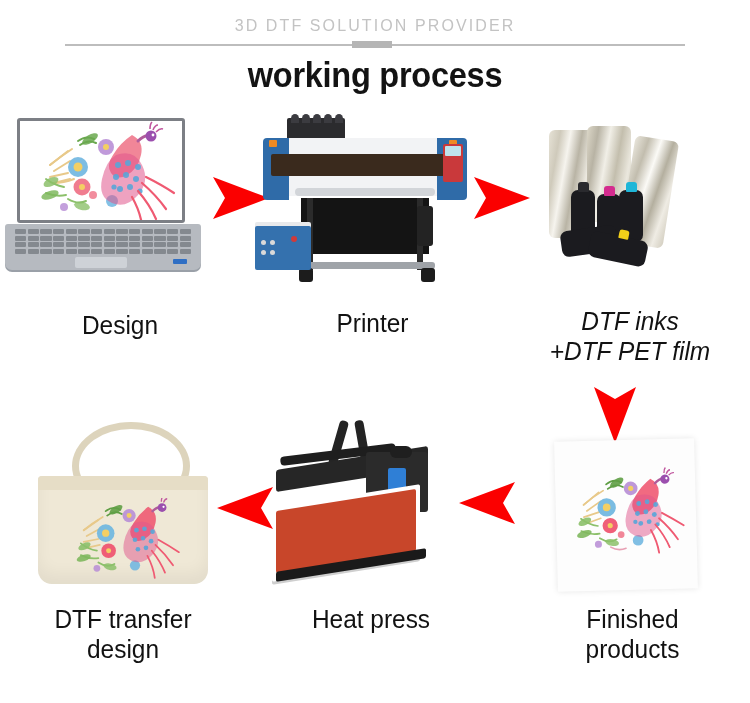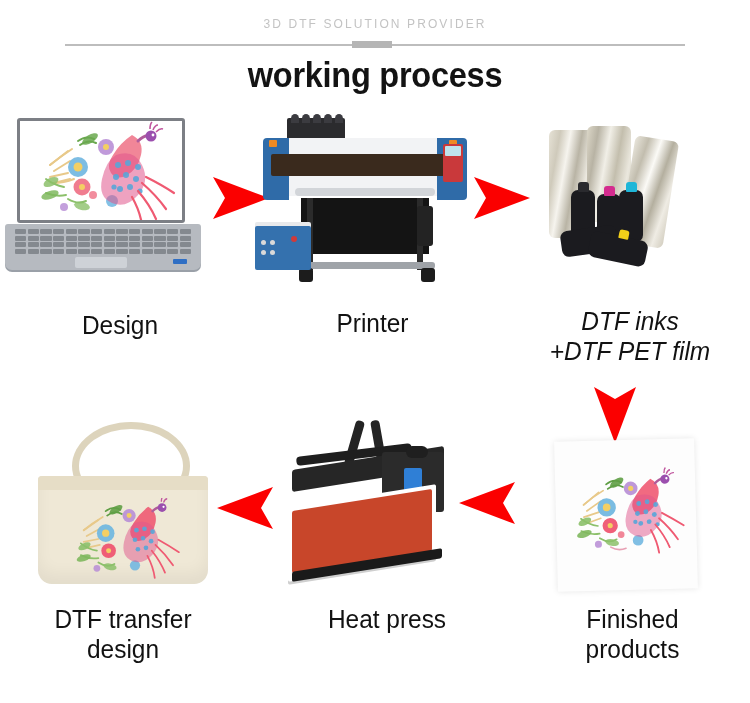--- a/index.html
+++ b/index.html
@@ -21,21 +21,21 @@
     position: absolute;
     left: 0; top: 0;
     width: 750px;
     height: 110px;
   }
   .eyebrow {
     position: absolute;
     left: 0; top: 17px;
     width: 750px;
     text-align: center;
-    font-size: 12px;
+    font-size: 16px;
     letter-spacing: 2.1px;
     color: #c3c3c3;
     font-weight: 400;
     white-space: nowrap;
   }
   .divider {
     position: absolute;
     left: 65px; top: 44px;
     width: 620px;
     height: 2px;
@@ -80,21 +80,21 @@
     font-family: "Liberation Sans Narrow", "Liberation Sans", sans-serif;
     transform: scaleX(0.94);
     white-space: pre-line;
   }
 
   
   #step-design      { left: 5px;   top: 118px; width: 230px; height: 215px; }
   #step-printer     { left: 255px; top: 110px; width: 235px; height: 223px; }
   #step-inks        { left: 515px; top: 112px; width: 230px; height: 251px; font-style: italic; }
   #step-bag         { left: 8px;   top: 418px; width: 230px; height: 250px; }
-  #step-heatpress   { left: 272px; top: 420px; width: 230px; height: 248px; }
+  #step-heatpress   { left: 256px; top: 420px; width: 230px; height: 248px; }
   #step-finished    { left: 520px; top: 440px; width: 225px; height: 228px; }
 
   #step-design   .step-label    { top: 192px; }
   #step-printer  .step-label    { top: 198px; }
   #step-inks     .step-label    { top: 194px; }
   #step-bag      .step-label    { top: 186px; }
   #step-heatpress .step-label   { top: 184px; }
   #step-finished .step-label    { top: 164px; }
 
   

